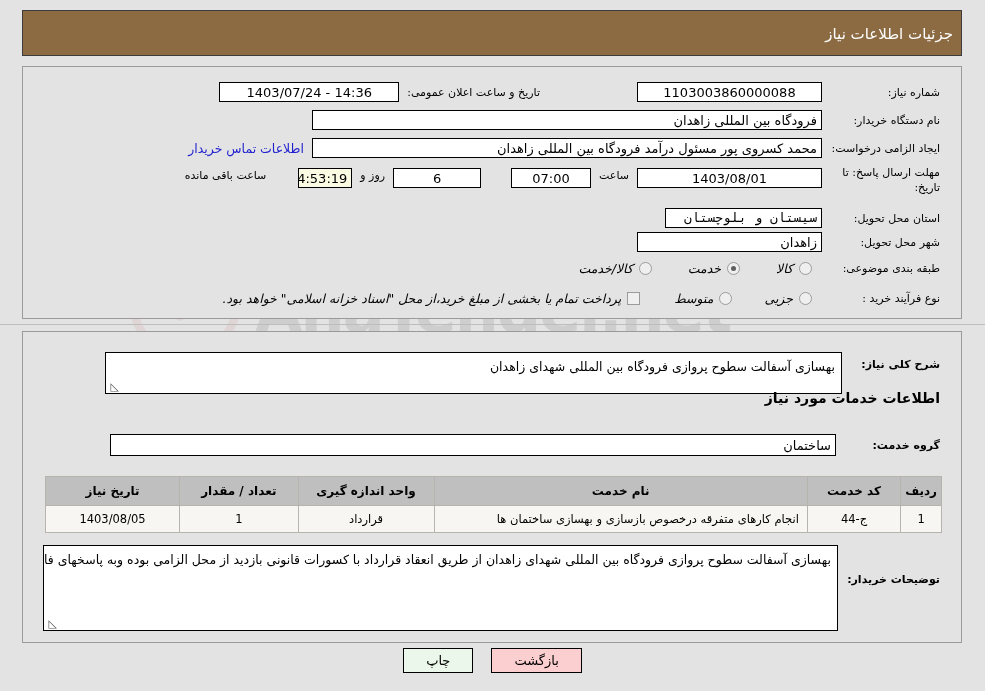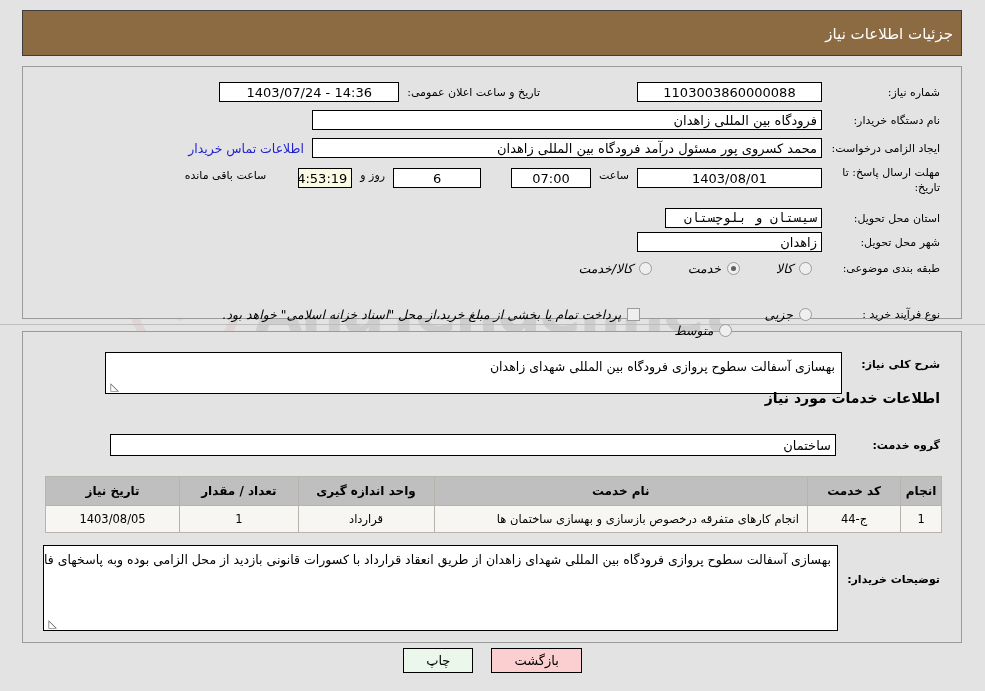--- a/index.html
+++ b/index.html
@@ -185,21 +185,21 @@
     <span>کالا/خدمت</span>
   </div>
 </div>
 
 <div class="row" style="top:291px;right:45px;gap:8px;z-index:3;">
   <div class="lbl" style="width:110px;">نوع فرآیند خرید :</div>
   <div class="radio-item" style="margin-right:10px;">
     <span class="radio"></span>
     <span>جزیی</span>
   </div>
-  <div class="radio-item" style="margin-right:24px;margin-top:32px;">
+  <div class="radio-item" style="margin-right:24px;">
     <span class="radio"></span>
     <span>متوسط</span>
   </div>
   <div class="radio-item" style="margin-right:26px;">
     <span style="width:13px;height:13px;border:1px solid #9b9b9b;background:#efefef;display:inline-block;box-sizing:border-box;"></span>
     <span>پرداخت تمام یا بخشی از مبلغ خرید،از محل "اسناد خزانه اسلامی" خواهد بود.</span>
   </div>
 </div>
 
 <div class="sep-line"></div>
@@ -219,21 +219,21 @@
 </div>
 
 <div class="row" style="top:434px;right:45px;gap:14px;z-index:3;">
   <div class="lbl lbl-b" style="width:90px;">گروه خدمت:</div>
   <div class="fld rt" style="width:726px;height:22px;line-height:22px;">ساختمان</div>
 </div>
 
 <table id="svc-table">
   <thead>
     <tr>
-      <th style="width:38px;">انجام</th>
+      <th style="width:38px;">ردیف</th>
       <th style="width:92px;">کد خدمت</th>
       <th style="width:380px;">نام خدمت</th>
       <th style="width:136px;">واحد اندازه گیری</th>
       <th style="width:118px;">تعداد / مقدار</th>
       <th style="width:133px;">تاریخ نیاز</th>
     </tr>
   </thead>
   <tbody>
     <tr>
       <td>1</td>

